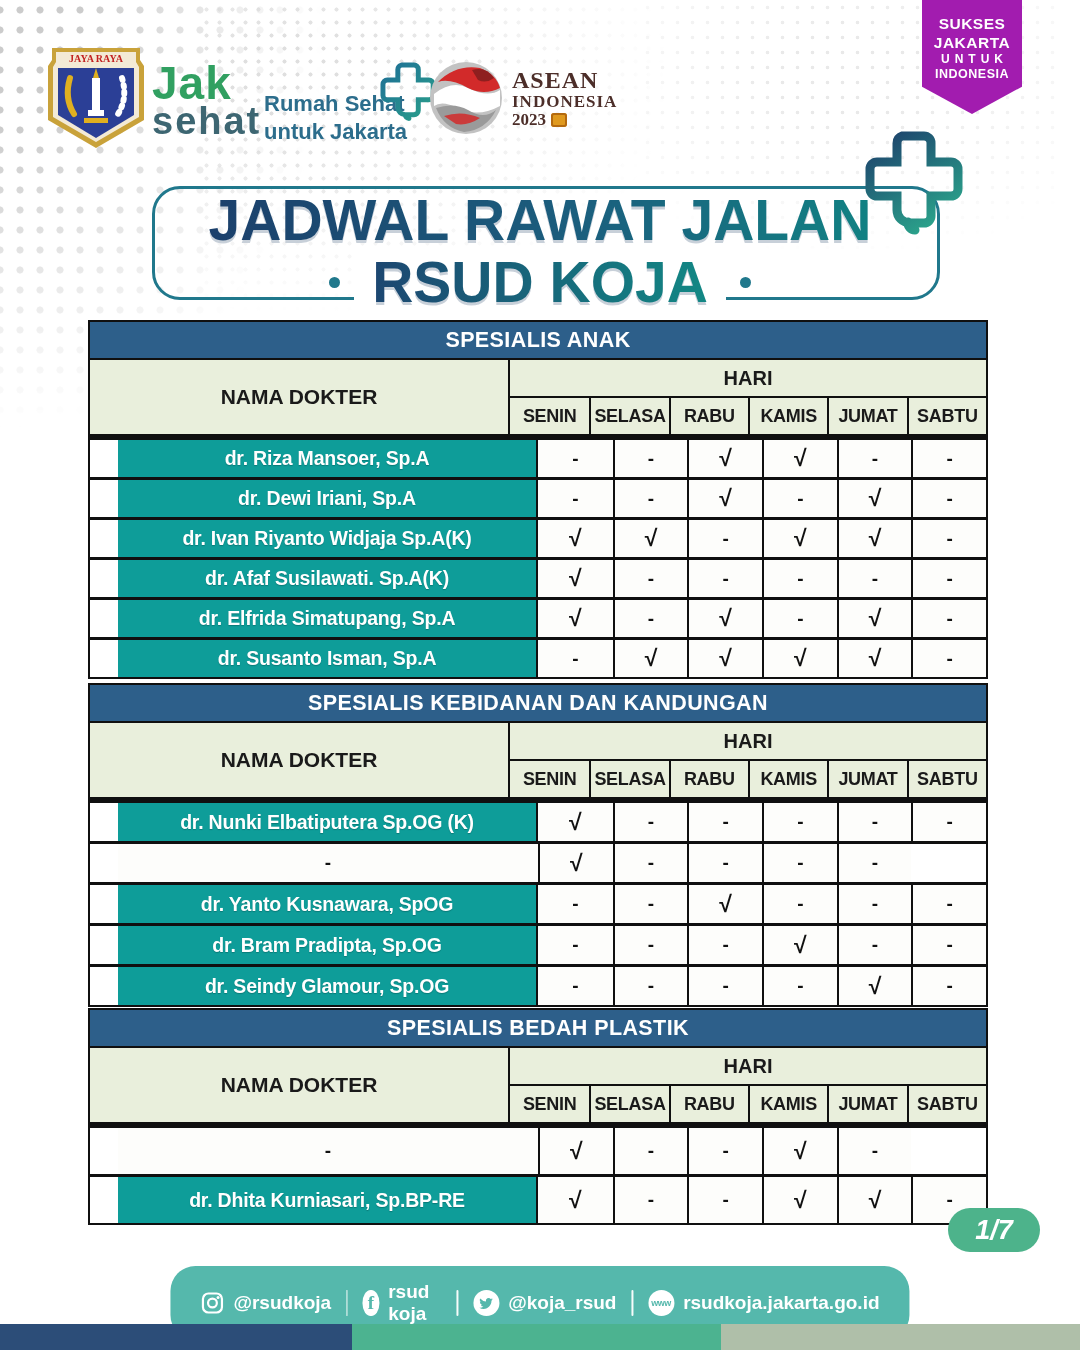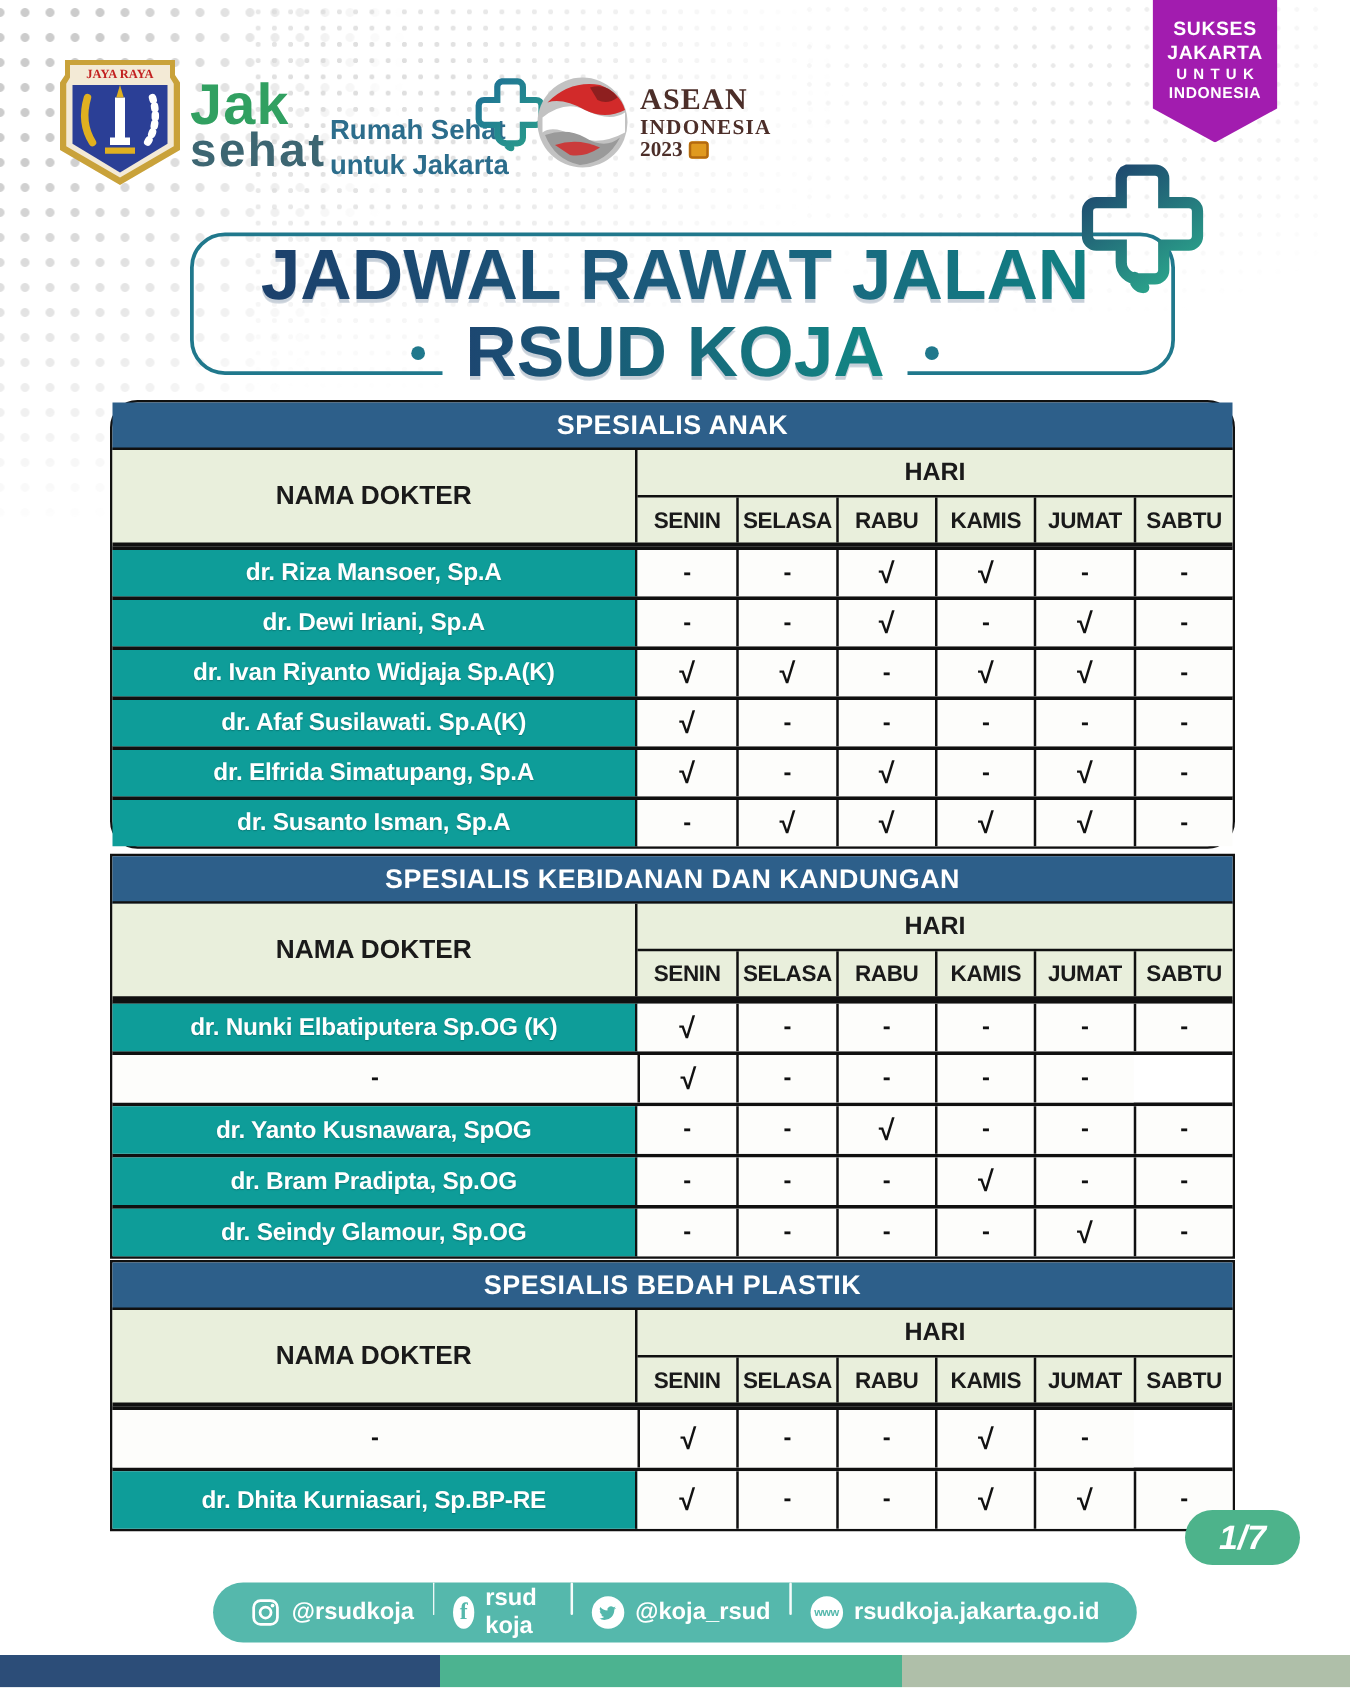--- a/index.html
+++ b/index.html
@@ -56,44 +56,44 @@
     filter:drop-shadow(0 3px 0 rgba(190,200,210,.85));}
   .title-line2-row{margin-top:5px;display:flex;align-items:center;justify-content:center;gap:14px;}
   .title-line2-row .title-line{background:linear-gradient(90deg,#1d4470,#128a85);
     -webkit-background-clip:text;background-clip:text;padding:0 12px;background-color:transparent;}
   .title-l2bg{background:#fff;padding:0 6px;}
   .title-dot{width:11px;height:11px;border-radius:50%;background:#20788c;}
   .plus-big{position:absolute;left:862px;top:128px;width:104px;height:112px;}
 
   
   .sched-table{position:absolute;left:88px;width:900px;border:2.5px solid #101010;background:#fff;box-sizing:border-box;}
-  .t0{top:320px;border-radius:22px;} .t1{top:683px;} .t2{top:1008px;}
+  .t0{top:320px;} .t1{top:683px;} .t2{top:1008px;}
   .sec-title{height:36px;background:#2d5f8a;color:#fff;display:flex;align-items:center;justify-content:center;
     font-weight:800;font-size:21.5px;letter-spacing:.4px;border-bottom:2.5px solid #101010;}
   .thead{display:grid;grid-template-columns:420px repeat(6,1fr);grid-template-rows:38px 36px;
     background:#e9efdc;border-bottom:3px solid #101010;}
   .cell{display:flex;align-items:center;justify-content:center;box-sizing:border-box;}
   .name-h{grid-row:1/3;grid-column:1;border-right:2px solid #101010;font-weight:700;font-size:21px;color:#1a1a1a;}
   .hari-h{grid-column:2/8;border-bottom:2px solid #101010;font-weight:700;font-size:20px;color:#1a1a1a;}
   .day-h{font-weight:700;font-size:18px;color:#1a1a1a;letter-spacing:-.3px;}
   .day-h + .day-h{border-left:2px solid #101010;}
-  .drow{display:grid;grid-template-columns:420px repeat(6,1fr);height:37px;}
+  .drow{display:grid;grid-template-columns:420px repeat(6,1fr);height:37px;padding-left:28px;}
   .t1 .drow{height:38px;} .t2 .drow{height:46px;}
   .drow + .drow, .thead + .drow{border-top:3px solid #101010;}
   .name-c{background:#0e9d99;color:#fff;font-weight:700;font-size:19.5px;letter-spacing:-.2px;
     border-right:2px solid #101010;text-shadow:0 1px 1px rgba(0,60,60,.35);}
   .day-c{background:#fdfdfb;color:#111;font-weight:700;font-size:19px;}
   .day-c + .day-c{border-left:2px solid #101010;}
   .day-c.chk{font-size:23px;}
 
   
   .page-pill{position:absolute;left:948px;top:1208px;width:92px;height:44px;border-radius:22px;
     background:#4db38b;color:#fff;font-weight:800;font-size:27px;display:flex;align-items:center;justify-content:center;font-style:italic;}
   .footer-pill{position:absolute;left:50%;transform:translateX(-50%);top:1266px;height:48px;
-    background:#55b8ac;border-radius:25px;display:flex;gap:15px;padding:0 30px;color:#fff;}
+    background:#55b8ac;border-radius:25px;display:flex;align-items:center;gap:15px;padding:13px 30px;color:#fff;}
   .f-item{display:flex;align-items:center;gap:9px;font-weight:700;font-size:19px;}
   .f-sep{width:2.5px;height:26px;background:rgba(255,255,255,.95);border-radius:2px;}
   .f-circ{width:26px;height:26px;border-radius:50%;background:#ffffff;display:flex;align-items:center;justify-content:center;
     color:#55b8ac;font-weight:800;}
   .f-circ.fb{font-size:19px;font-family:"Liberation Serif",serif;}
   .f-circ.www{font-size:9px;letter-spacing:-.5px;}
 
   .bottom-bar{position:absolute;left:0;bottom:0;width:1080px;height:26px;
     background:linear-gradient(90deg,#2c4d78 0%,#2c4d78 32.6%,#4cb390 32.6%,#4cb390 66.8%,#afbfa9 66.8%,#afbfa9 100%);}
 </style>

